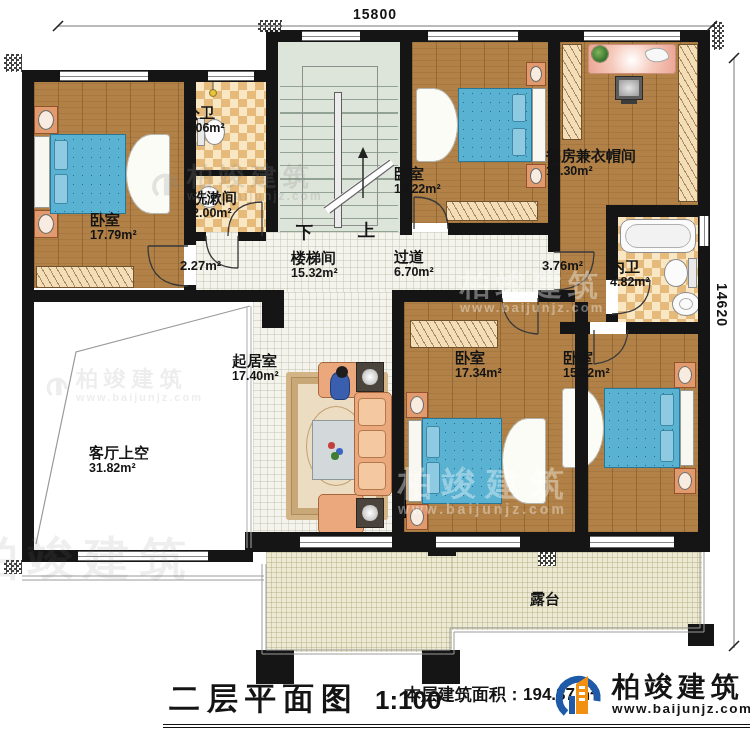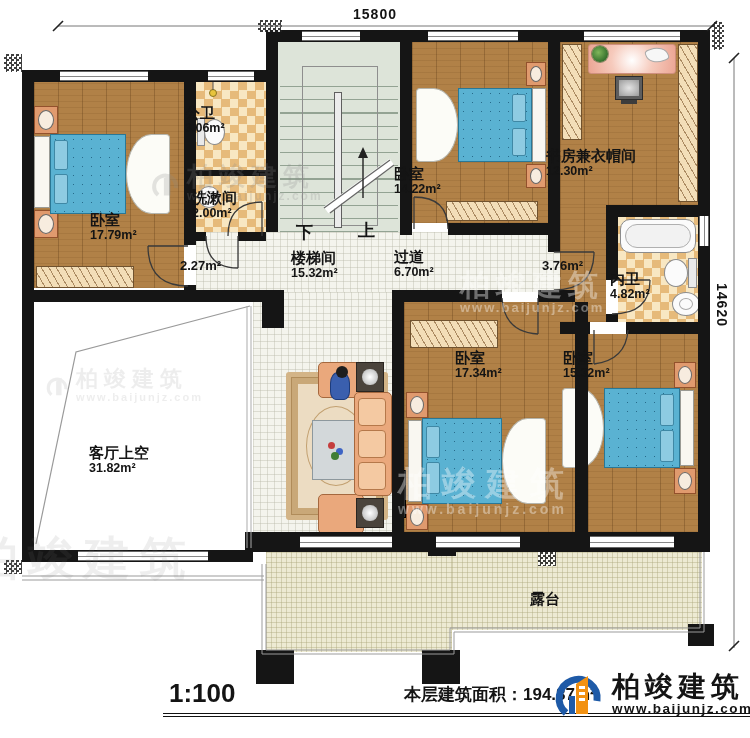--- a/index.html
+++ b/index.html
@@ -336,23 +336,27 @@
     <div class="rname">卧室</div>
       <div class="rarea">14.22m²</div>
     </div>
   <div class="rlabel abs" style="left:546px;top:147px;width:140px">
     <div class="rname">书房兼衣帽间</div>
       <div class="rarea">12.30m²</div>
     </div>
   <div class="rlabel abs" style="left:542px;top:258px;width:80px">
     <div class="rarea" style="font-size:13px">3.76m²</div>
     </div>
-  <div class="rlabel abs" style="left:610px;top:270px;width:100px">
+  <div class="rlabel abs" style="left:610px;top:258px;width:100px">
     <div class="rname">内卫</div>
       <div class="rarea">4.82m²</div>
+    </div>
+  <div class="rlabel abs" style="left:232px;top:352px;width:100px">
+    <div class="rname">起居室</div>
+      <div class="rarea">17.40m²</div>
     </div>
   <div class="rlabel abs" style="left:89px;top:444px;width:100px">
     <div class="rname">客厅上空</div>
       <div class="rarea">31.82m²</div>
     </div>
   <div class="rlabel abs" style="left:455px;top:349px;width:100px">
     <div class="rname">卧室</div>
       <div class="rarea">17.34m²</div>
     </div>
   <div class="rlabel abs" style="left:563px;top:349px;width:100px">
@@ -363,20 +367,21 @@
     <div class="rname">露台</div>
     </div>
 
   <div class="updown abs" style="left:296px;top:221px">下</div>
   <div class="updown abs" style="left:358px;top:219px">上</div>
 
   <div class="dimtext abs" style="left:340px;top:6px;width:70px">15800</div>
   <div class="dimtext abs" style="left:687px;top:297px;width:70px;transform:rotate(90deg)">14620</div>
 
   <div class="abs titlewrap" style="left:163px;top:678px">
+    <span class="ftitle">二层平面图</span>
     <span class="fscale">1:100</span>
   </div>
   <div class="abs fstat" style="left:404px;top:682px">
     <div><span>本层建筑面积：</span><span>194.87m²</span></div>
   </div>
   <div class="abs brand" style="left:552px;top:668px">
     <svg width="52" height="52" viewBox="0 0 52 52">
       <path d="M14 45 A19 19 0 1 1 45 33" stroke="#1e5aa7" stroke-width="7" fill="none"></path>
       <polygon points="24,46 24,16 36,8 36,46" fill="#f29111"></polygon>
       <rect x="17" y="28" width="6" height="18" fill="#1e5aa7"></rect>

